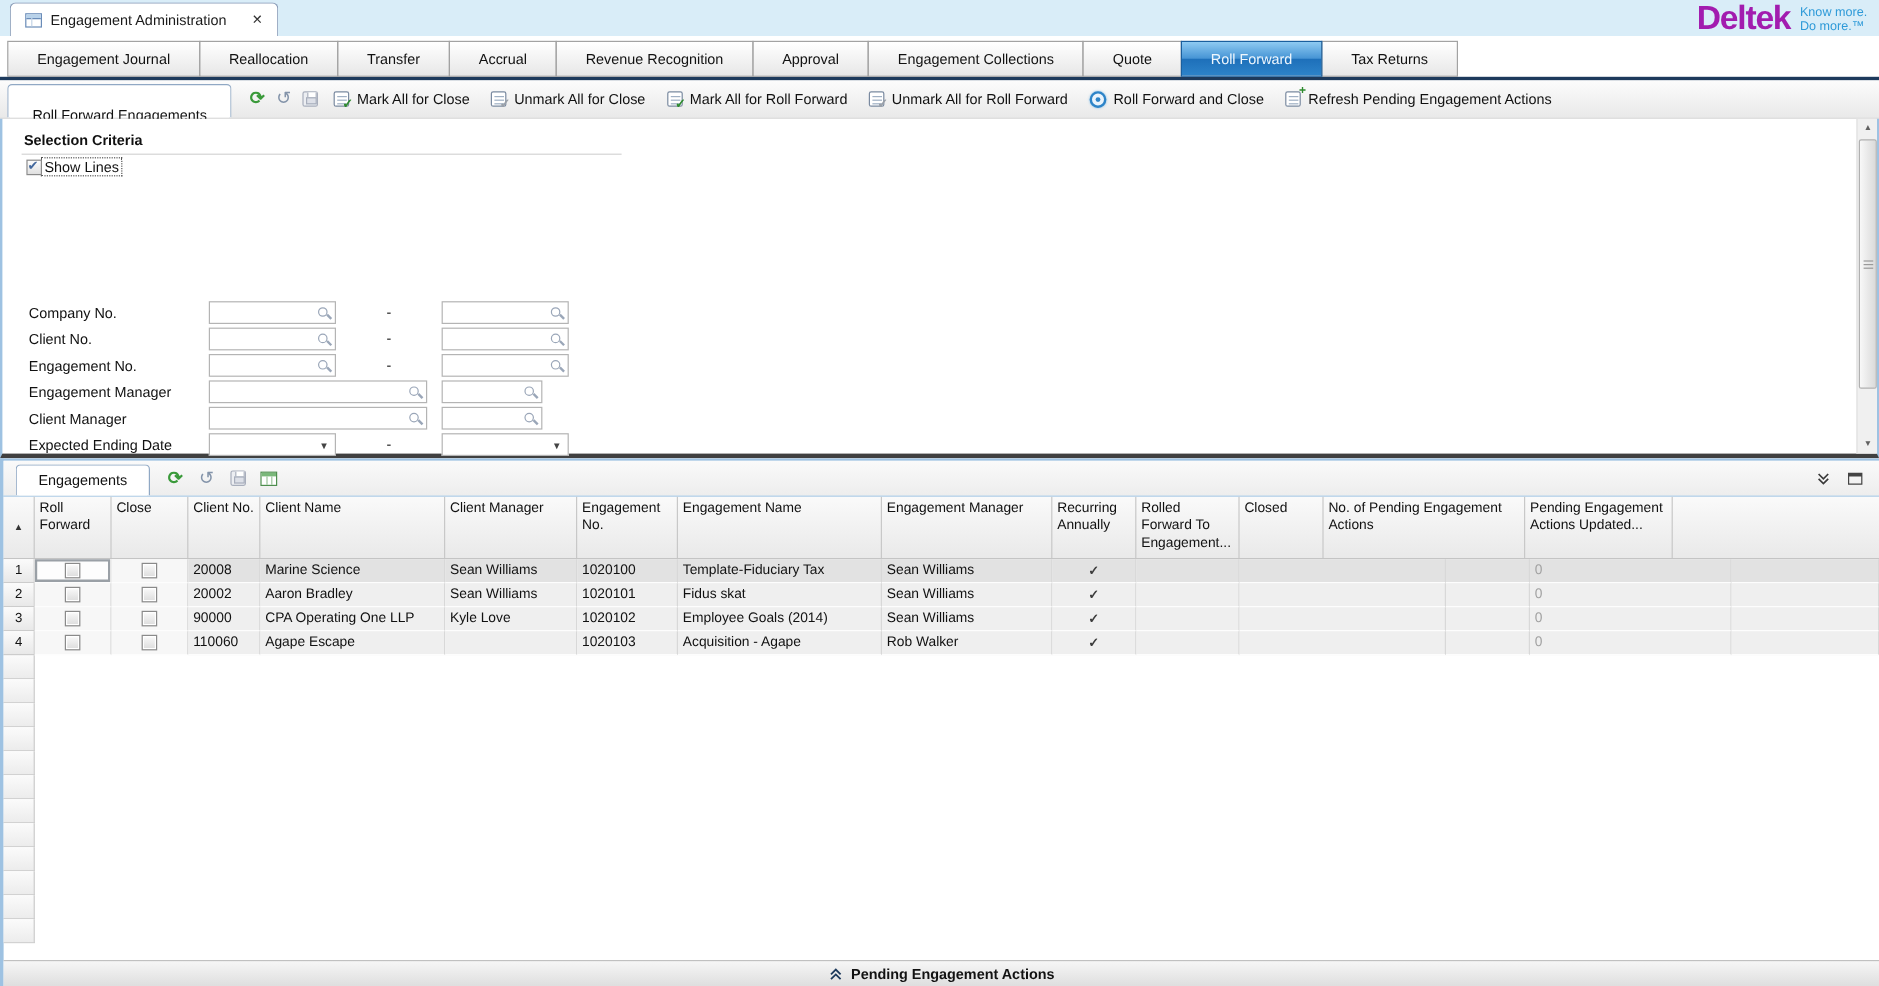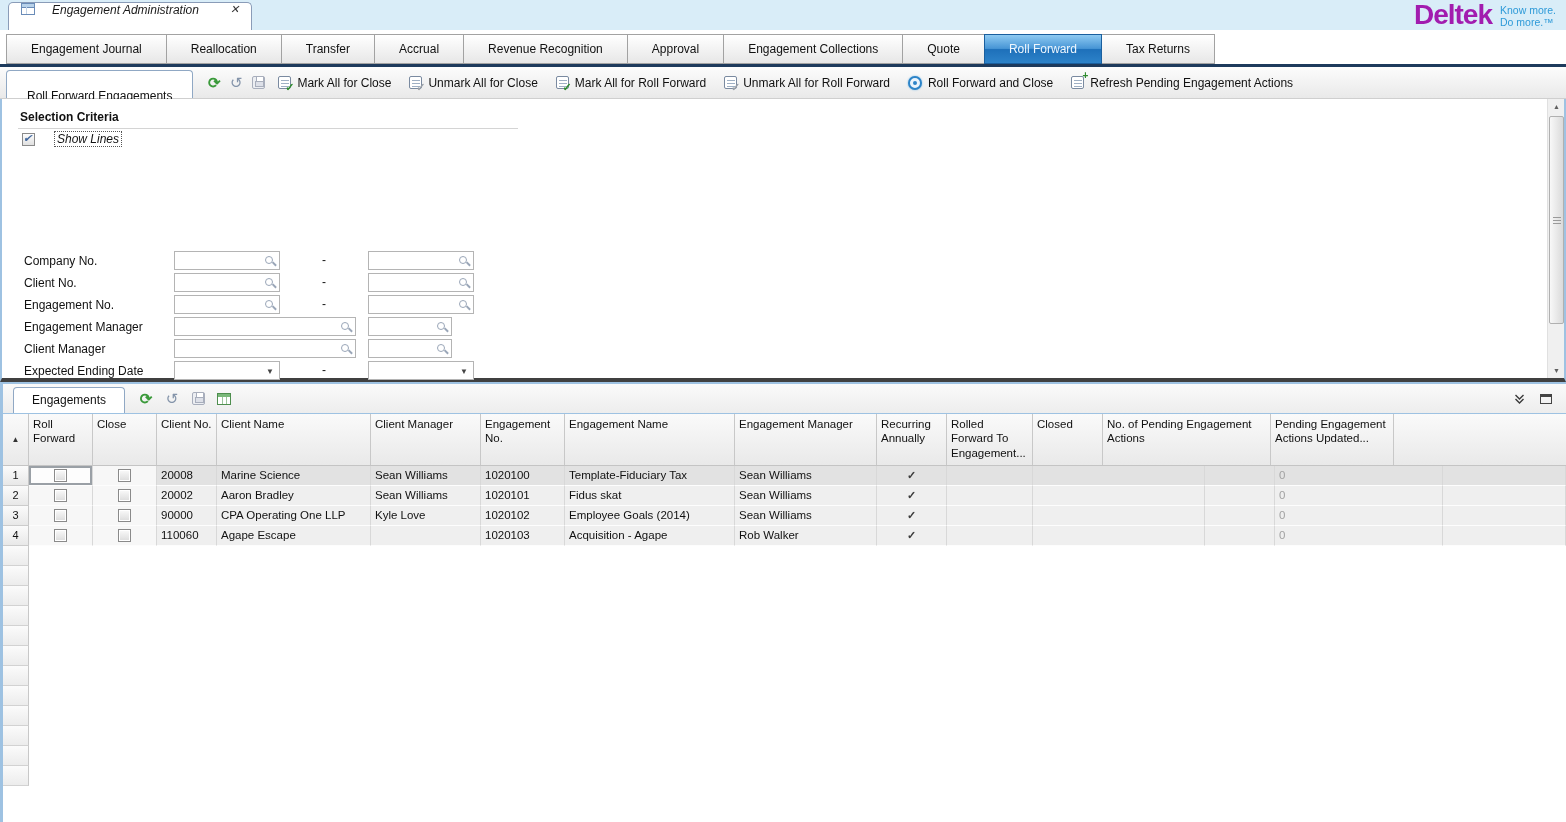--- a/index.html
+++ b/index.html
@@ -4,21 +4,21 @@
 <style>
   * { margin:0; padding:0; box-sizing:border-box; }
   html,body { width:1566px; height:822px; overflow:hidden; background:#fff;
     font-family:"Liberation Sans", sans-serif; font-size:12px; color:#111; }
   body { position:relative; }
 
   
   .app-header { position:absolute; left:0; top:0; width:1566px; height:30px; background:#d9edf8; }
   .win-tab { position:absolute; left:8px; top:2px; height:28px; background:#fff;
     border:1px solid #8a9cb8; border-bottom:none; border-radius:5px 5px 0 0;
-    display:flex; gap:17px; padding:0 12px; z-index:3;font-style:italic; }
+    display:flex; align-items:center; gap:7px; padding:0 12px; z-index:3; }
   .icon-form { width:14px; height:12px; border:1px solid #6a8cb8; background:#fff; position:relative; flex:none; }
   .icon-form::before { content:""; position:absolute; left:0; top:0; right:0; height:3px; background:#b8d2ea; border-bottom:1px solid #6a8cb8; }
   .icon-form::after { content:""; position:absolute; left:4px; top:3px; bottom:0; width:1px; background:#c4d4e6; }
   .win-tab .title { font-size:12px; color:#1a1a1a; }
   .win-tab .x { margin-left:14px; font-size:11px; color:#333; cursor:default; }
   .brand { position:absolute; right:10px; top:1px; display:flex; align-items:flex-start; gap:8px; }
   .brand .logo { font-size:28px; font-weight:bold; color:#a21caf; letter-spacing:-1px; line-height:28px; }
   .brand .tag { font-size:10.5px; color:#2e9ad8; line-height:12px; padding-top:3px; }
 
   
@@ -64,21 +64,21 @@
     padding:0 18px 0 4px; font-family:Liberation Serif, serif; font-size:16px; background:transparent;margin-top:45px; }
   .fld input::placeholder { color:#9a9a9a; font-style:italic; }
   .mag { position:absolute; right:2px; top:3px; width:13px; height:13px; }
   .mag::before { content:""; position:absolute; left:1px; top:1px; width:6px; height:6px; border:1.5px solid #9aa6b8; border-radius:50%; }
   .mag::after { content:""; position:absolute; left:8px; top:8px; width:5px; height:1.5px; background:#9aa6b8; transform:rotate(45deg); }
   .dash { position:absolute; top:2px; width:12px; text-align:center; }
   .dd-arrow { position:absolute; right:5px; top:6px; font-size:8px; color:#444; line-height:1; }
   .cb { width:13px; height:13px; border:1px solid #8a8a8a; background:linear-gradient(#fdfdfd,#e0e0e0);
     display:inline-block; position:relative; flex:none; }
   .cb.checked::after { content:"\2714"; position:absolute; left:0px; top:-2px; font-size:11px; color:#44699e; }
-  .cbrow { position:absolute; left:20px; display:flex; align-items:center; gap:20px; white-space:nowrap;font-style:italic; }
+  .cbrow { position:absolute; left:20px; display:flex; align-items:center; gap:0; white-space:nowrap; }
   .focus-lbl { outline:1px dotted #555; padding:0 2px; }
   .vscroll { position:absolute; right:0; top:0; bottom:0; width:17px; background:#f0f0f0; border-left:1px solid #e0e0e0; }
   .vs-btn { position:absolute; left:1px; width:15px; height:15px; display:flex; align-items:center; justify-content:center;
     font-size:7px; color:#606060; }
   .vs-thumb { position:absolute; left:1px; top:17px; width:15px; height:208px;
     background:linear-gradient(90deg,#f8f8f8,#dadada); border:1px solid #b0b0b0; border-radius:2px; }
   .vs-thumb::after { content:""; position:absolute; left:3px; top:50%; width:8px; height:1px; background:#9a9a9a;
     box-shadow:0 3px 0 #9a9a9a, 0 -3px 0 #9a9a9a; }
 
   
@@ -453,13 +453,20 @@
       <div class="spacer-cell"></div>
       <div class="spacer-cell"></div>
       <div class="spacer-cell"></div>
       <div class="spacer-cell"></div>
       <div class="spacer-cell"></div>
       <div class="spacer-cell"></div>
       <div class="spacer-cell"></div>
       <div class="spacer-cell"></div>
     </div>
 
+  <div class="collapse-bar">
+    <svg width="13" height="12" viewBox="0 0 12 12">
+        <path d="M2 6 L6 2 L10 6" fill="none" stroke="#1d3a5c" stroke-width="1.5"></path>
+        <path d="M2 10 L6 6 L10 10" fill="none" stroke="#1d3a5c" stroke-width="1.5"></path>
+      </svg>
+    <span>Pending Engagement Actions</span>
+  </div>
 </div>
 
 </body></html>

